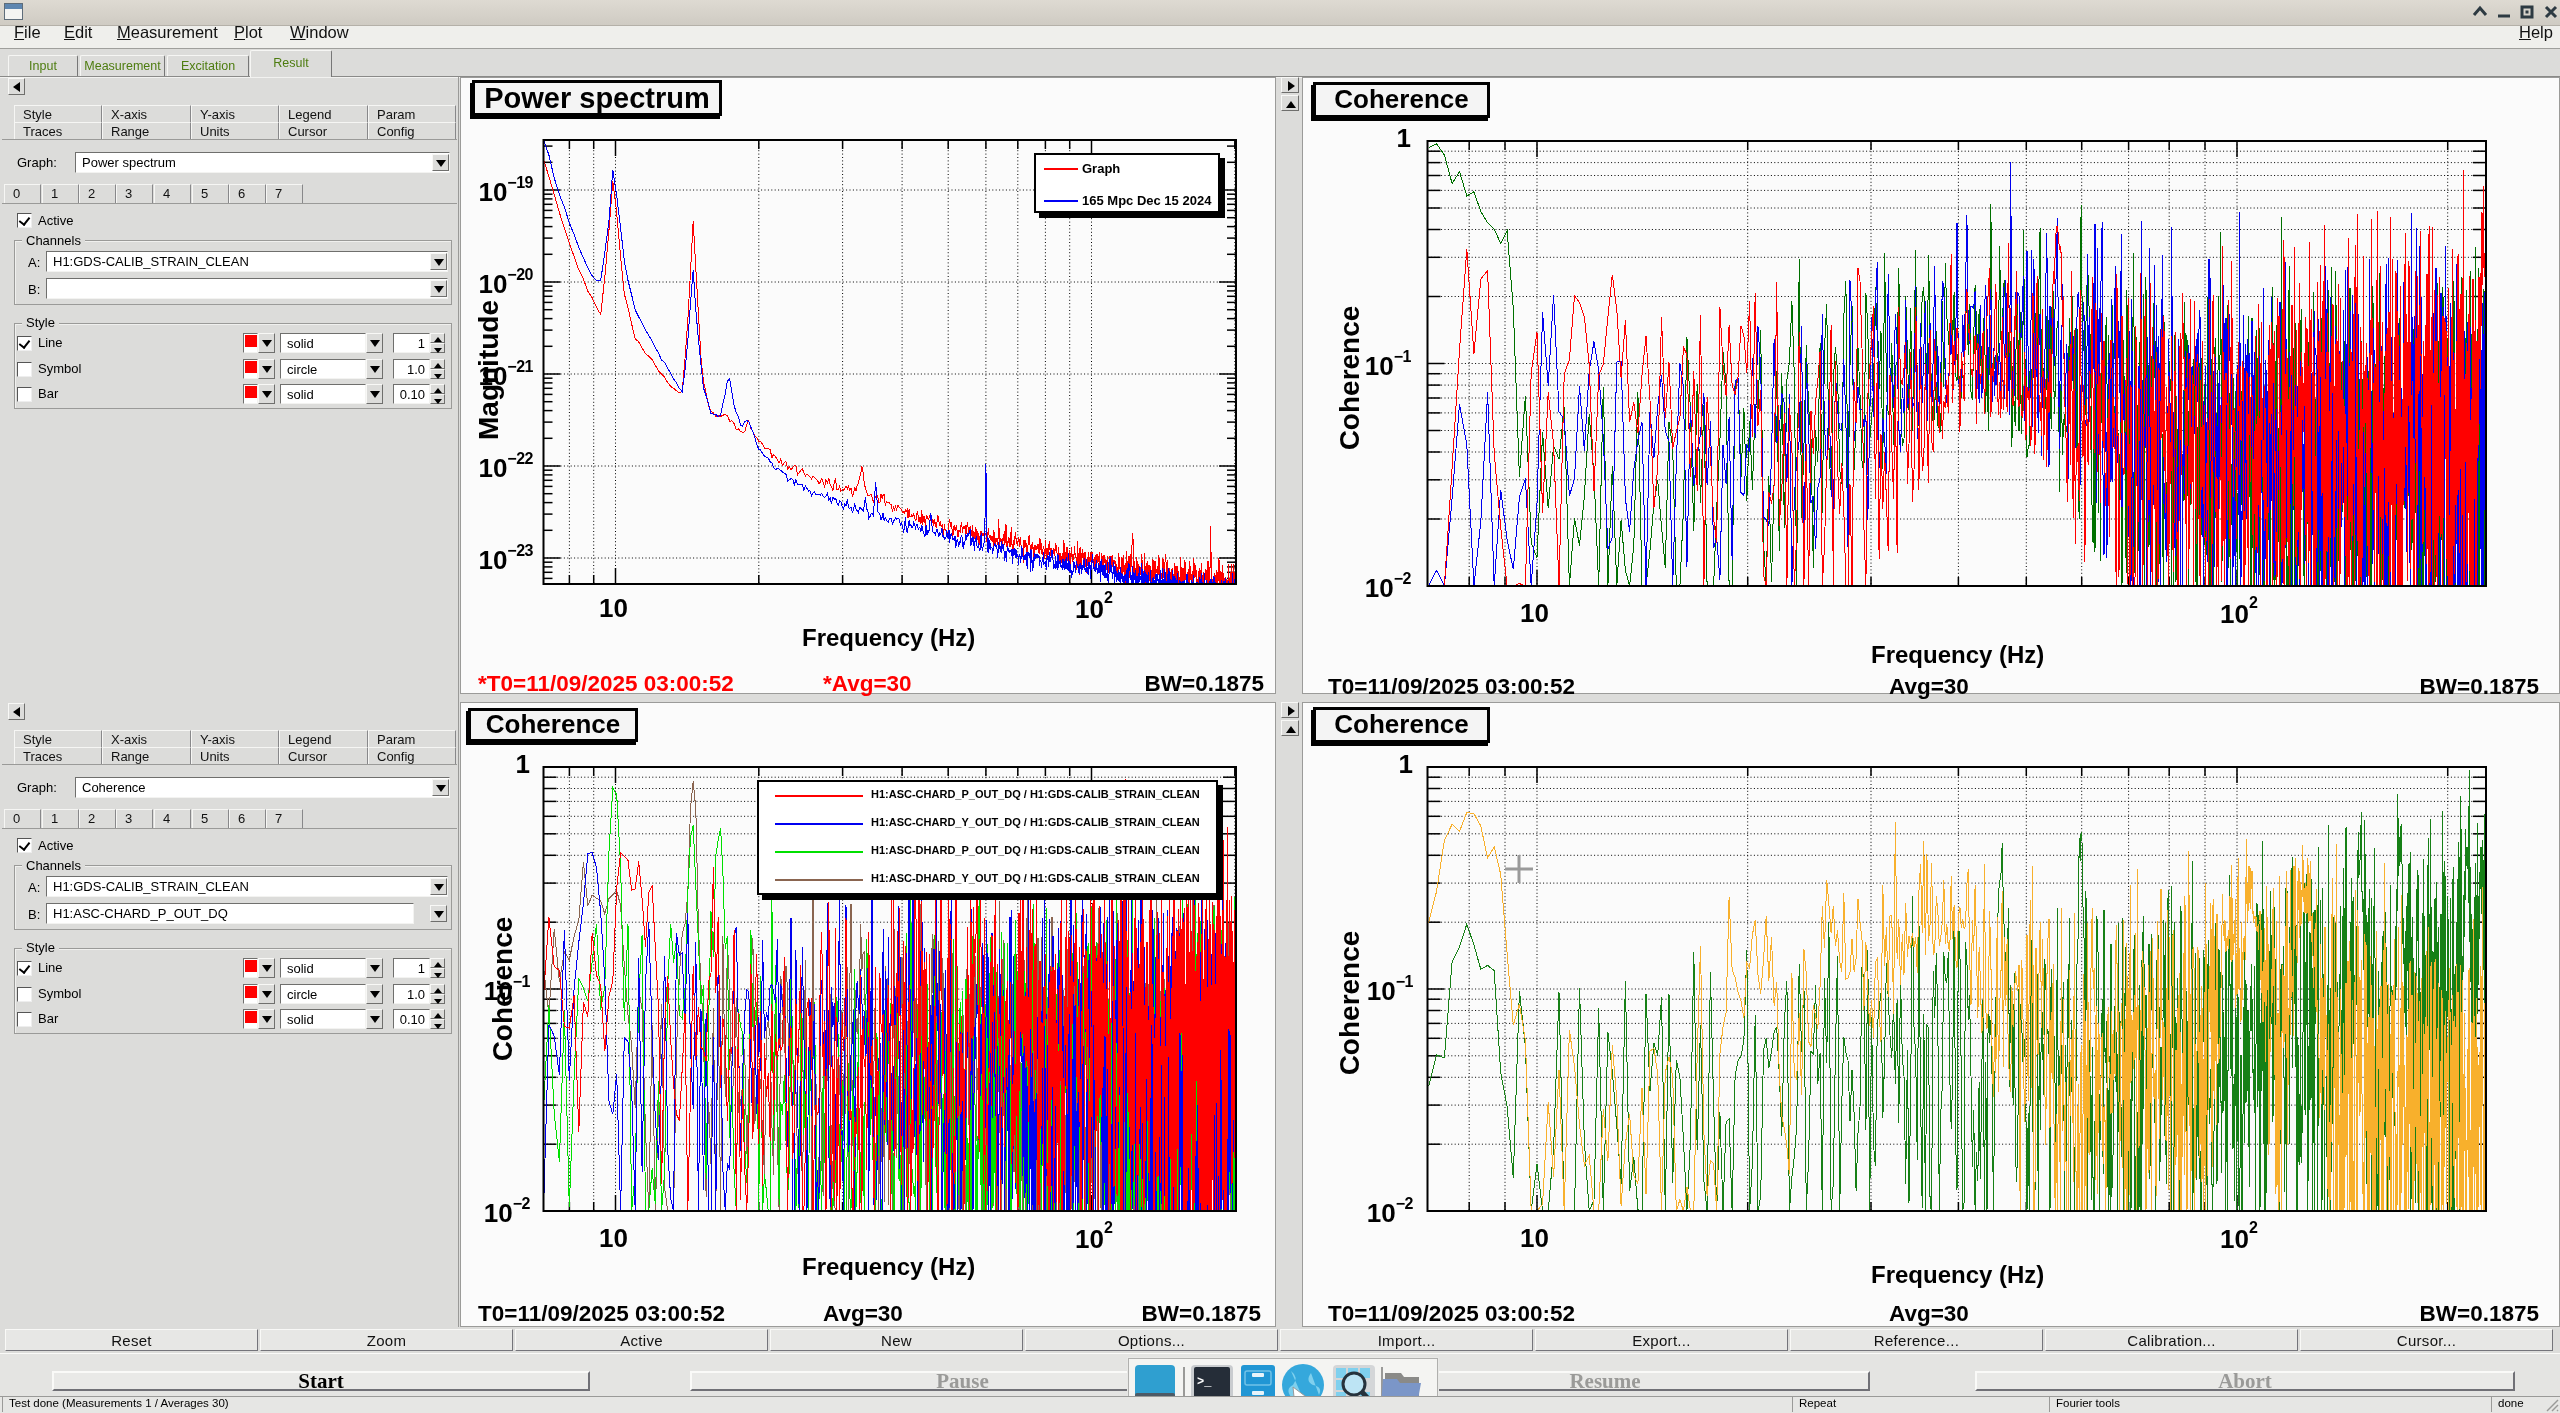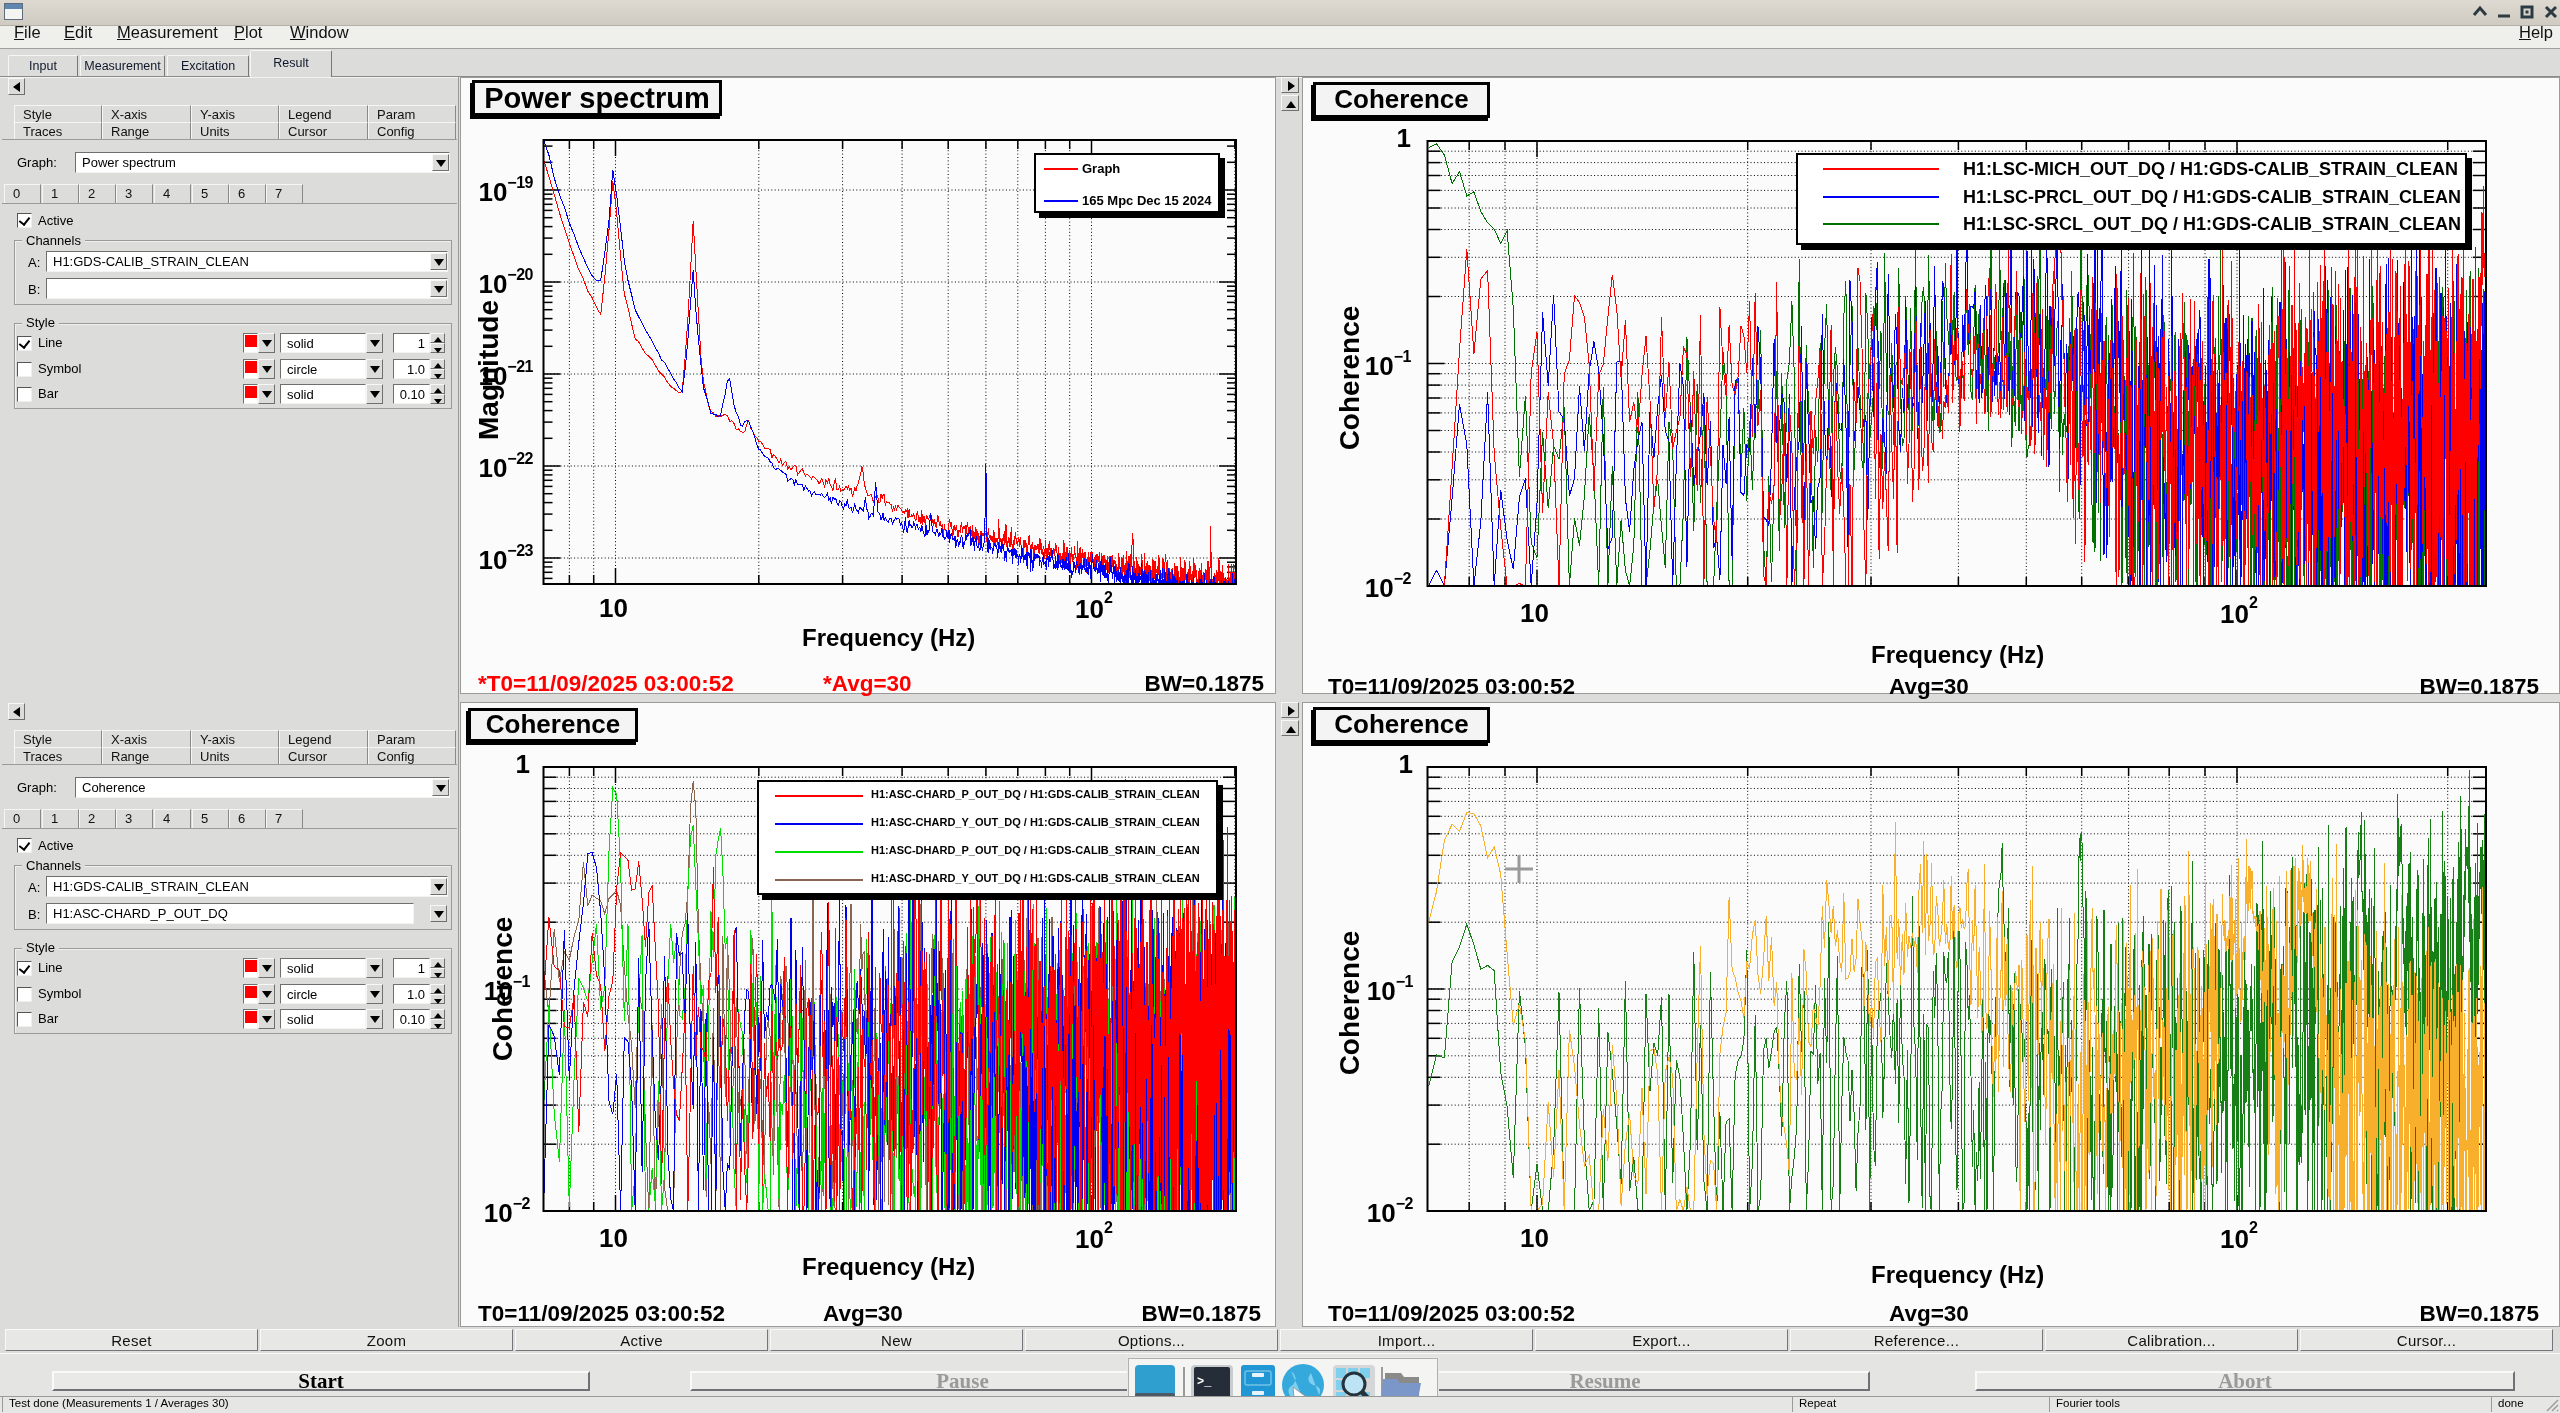--- a/index.html
+++ b/index.html
@@ -2,21 +2,21 @@
 <html><head><meta charset="utf-8"><style>
 *{margin:0;padding:0;box-sizing:border-box;}
 html,body{width:2560px;height:1413px;overflow:hidden;background:#dcdcda;font-family:"Liberation Sans",sans-serif;}
 #root{position:absolute;left:0;top:0;width:2560px;height:1413px;}
 .abs{position:absolute;}
 #titlebar{left:0;top:0;width:2560px;height:26px;background:linear-gradient(#dedad2,#cfcbc3);border-bottom:1px solid #b4b0a8;}
 #titletext{left:0;top:5px;width:2560px;text-align:center;font-weight:bold;font-size:13.5px;color:#15130f;}
 #menubar{left:0;top:26px;width:2560px;height:23px;background:#efefec;border-bottom:1px solid #9f9f9c;}
 .menuitem{top:23px;font-size:16.5px;color:#111;}
 #tabrow{left:0;top:49px;width:2560px;height:28px;background:#dcdcda;}
-.tab{background:#dcdcda;border-top:1px solid #f6f6f4;border-left:1px solid #f6f6f4;border-right:1px solid #777;border-radius:2px 2px 0 0;text-align:center;font-size:12.5px;color:#0f172a;overflow:hidden;}
+.tab{background:#dcdcda;border-top:1px solid #f6f6f4;border-left:1px solid #f6f6f4;border-right:1px solid #777;border-radius:2px 2px 0 0;text-align:center;font-size:12.5px;color:#4d7c0f;overflow:hidden;}
 .plotpanel{background:#fbfbfb;border:1px solid #9b9b99;}
 .ptitle{background:#f4f4f4;border:3px solid #000;box-shadow:-2px 3px 0 #000;font-weight:bold;font-size:29px;color:#000;text-align:center;line-height:31px;}
 .legend{background:#fff;border:2px solid #000;box-shadow:5px 5px 0 #000;}
 .lline{position:absolute;height:0;border-top:2px solid;}
 .ltext{position:absolute;font-weight:bold;color:#000;white-space:nowrap;}
 .ticklab{position:absolute;font-weight:bold;font-size:26px;color:#000;white-space:nowrap;}
 .ticklab sup{font-size:16px;position:relative;top:2px;vertical-align:15px;letter-spacing:-0.5px;}
 .axlab{position:absolute;font-weight:bold;font-size:28px;color:#000;white-space:nowrap;}
 .anno{position:absolute;font-weight:bold;font-size:22.5px;white-space:nowrap;}
 .combo{position:absolute;background:#fff;border-top:1px solid #6f6f6d;border-left:1px solid #6f6f6d;border-right:1px solid #f3f3f1;border-bottom:1px solid #f3f3f1;}
@@ -488,28 +488,20 @@
         <rect x="124.5" y="63" width="1058.5" height="445.0" fill="none" stroke="#000" stroke-width="2"></rect>
       </svg>
       <div class="abs ptitle" style="left:10px;top:4px;width:177px;height:36px;font-size:26px;line-height:28px">Coherence</div>
       <div class="ticklab" style="right:1148px;top:45.0px">1</div>
       <div class="ticklab" style="right:1148px;top:267.5px">10<sup>−1</sup></div>
       <div class="ticklab" style="right:1148px;top:490.0px">10<sup>−2</sup></div>
       <div class="ticklab" style="left:217px;top:520px">10</div>
       <div class="ticklab" style="left:917px;top:516px">10<sup style="top:0">2</sup></div>
       <div class="axlab" style="left:-33px;top:284px;transform:rotate(-90deg);width:160px;text-align:center">Coherence</div>
       <div class="axlab" style="left:568px;top:563px;font-size:24px">Frequency (Hz)</div>
-      <div class="abs legend" style="left:493px;top:75px;width:671px;height:92px">
-        <div class="lline" style="left:25px;top:13px;width:116px;border-color:#f00"></div>
-        <div class="ltext" style="left:165px;top:4px;font-size:18px">H1:LSC-MICH_OUT_DQ / H1:GDS-CALIB_STRAIN_CLEAN</div>
-        <div class="lline" style="left:25px;top:41px;width:116px;border-color:#0000f0"></div>
-        <div class="ltext" style="left:165px;top:32px;font-size:18px">H1:LSC-PRCL_OUT_DQ / H1:GDS-CALIB_STRAIN_CLEAN</div>
-        <div class="lline" style="left:25px;top:68px;width:116px;border-color:#007000"></div>
-        <div class="ltext" style="left:165px;top:59px;font-size:18px">H1:LSC-SRCL_OUT_DQ / H1:GDS-CALIB_STRAIN_CLEAN</div>
-      </div>
       <div class="anno" style="left:25px;top:596px;color:#000">T0=11/09/2025 03:00:52</div>
       <div class="anno" style="left:586px;top:596px;color:#000">Avg=30</div>
       <div class="anno" style="right:20px;top:596px;color:#000">BW=0.1875</div>
     </div>
     <div class="abs plotpanel" style="left:460px;top:77px;width:816px;height:617px">
       <svg class="abs" width="816" height="617" viewBox="0 0 816 617">
         <line x1="154.5" y1="62" x2="154.5" y2="506.0" stroke="#000" stroke-width="1" stroke-dasharray="1 2.4"></line>
         <line x1="630.5" y1="62" x2="630.5" y2="506.0" stroke="#000" stroke-width="1" stroke-dasharray="1 2.4"></line>
         <line x1="108.4" y1="62" x2="108.4" y2="506.0" stroke="#000" stroke-width="1" stroke-dasharray="1 2.4"></line>
         <line x1="132.7" y1="62" x2="132.7" y2="506.0" stroke="#000" stroke-width="1" stroke-dasharray="1 2.4"></line>

